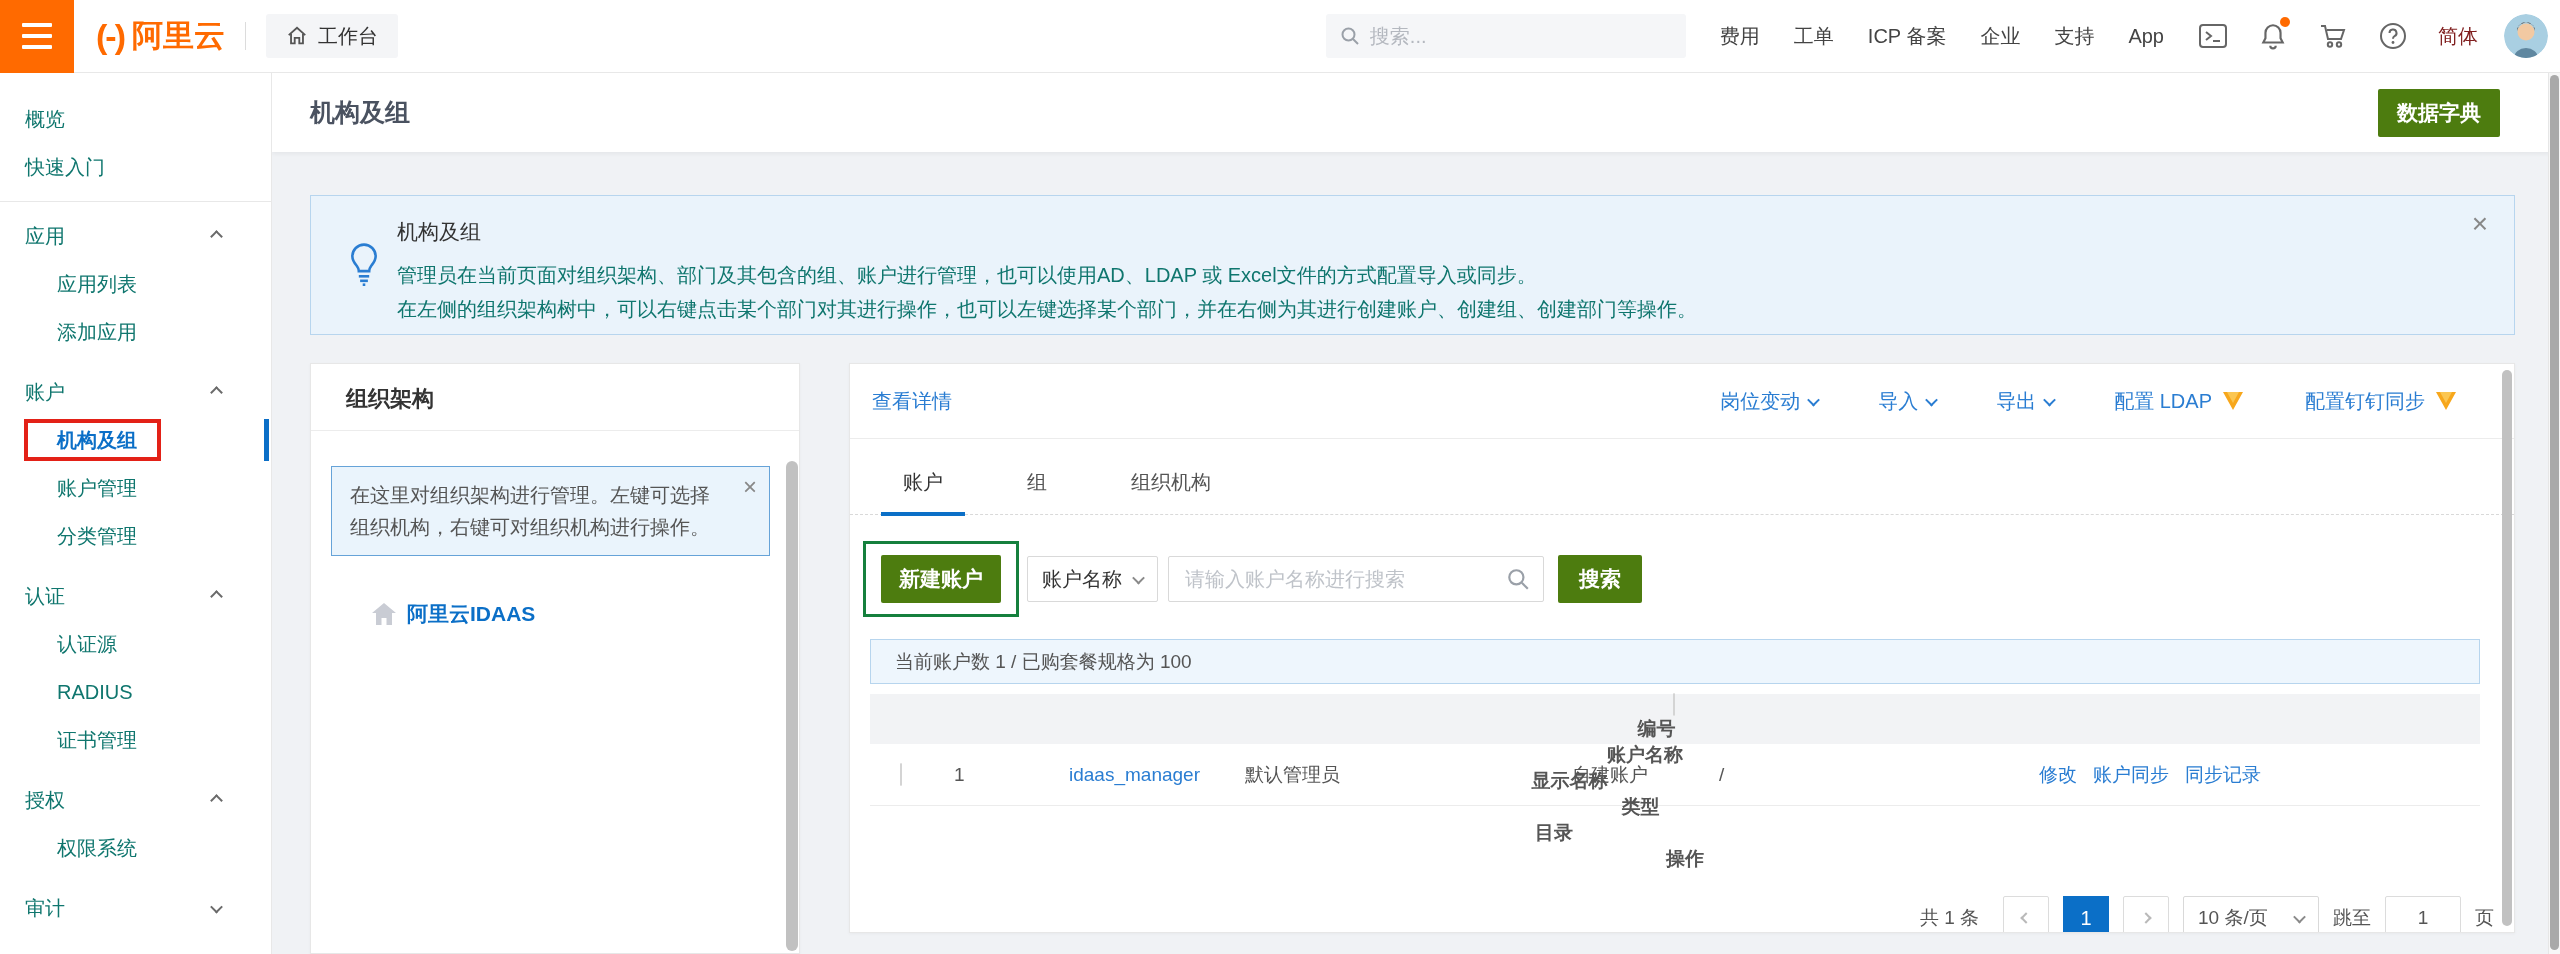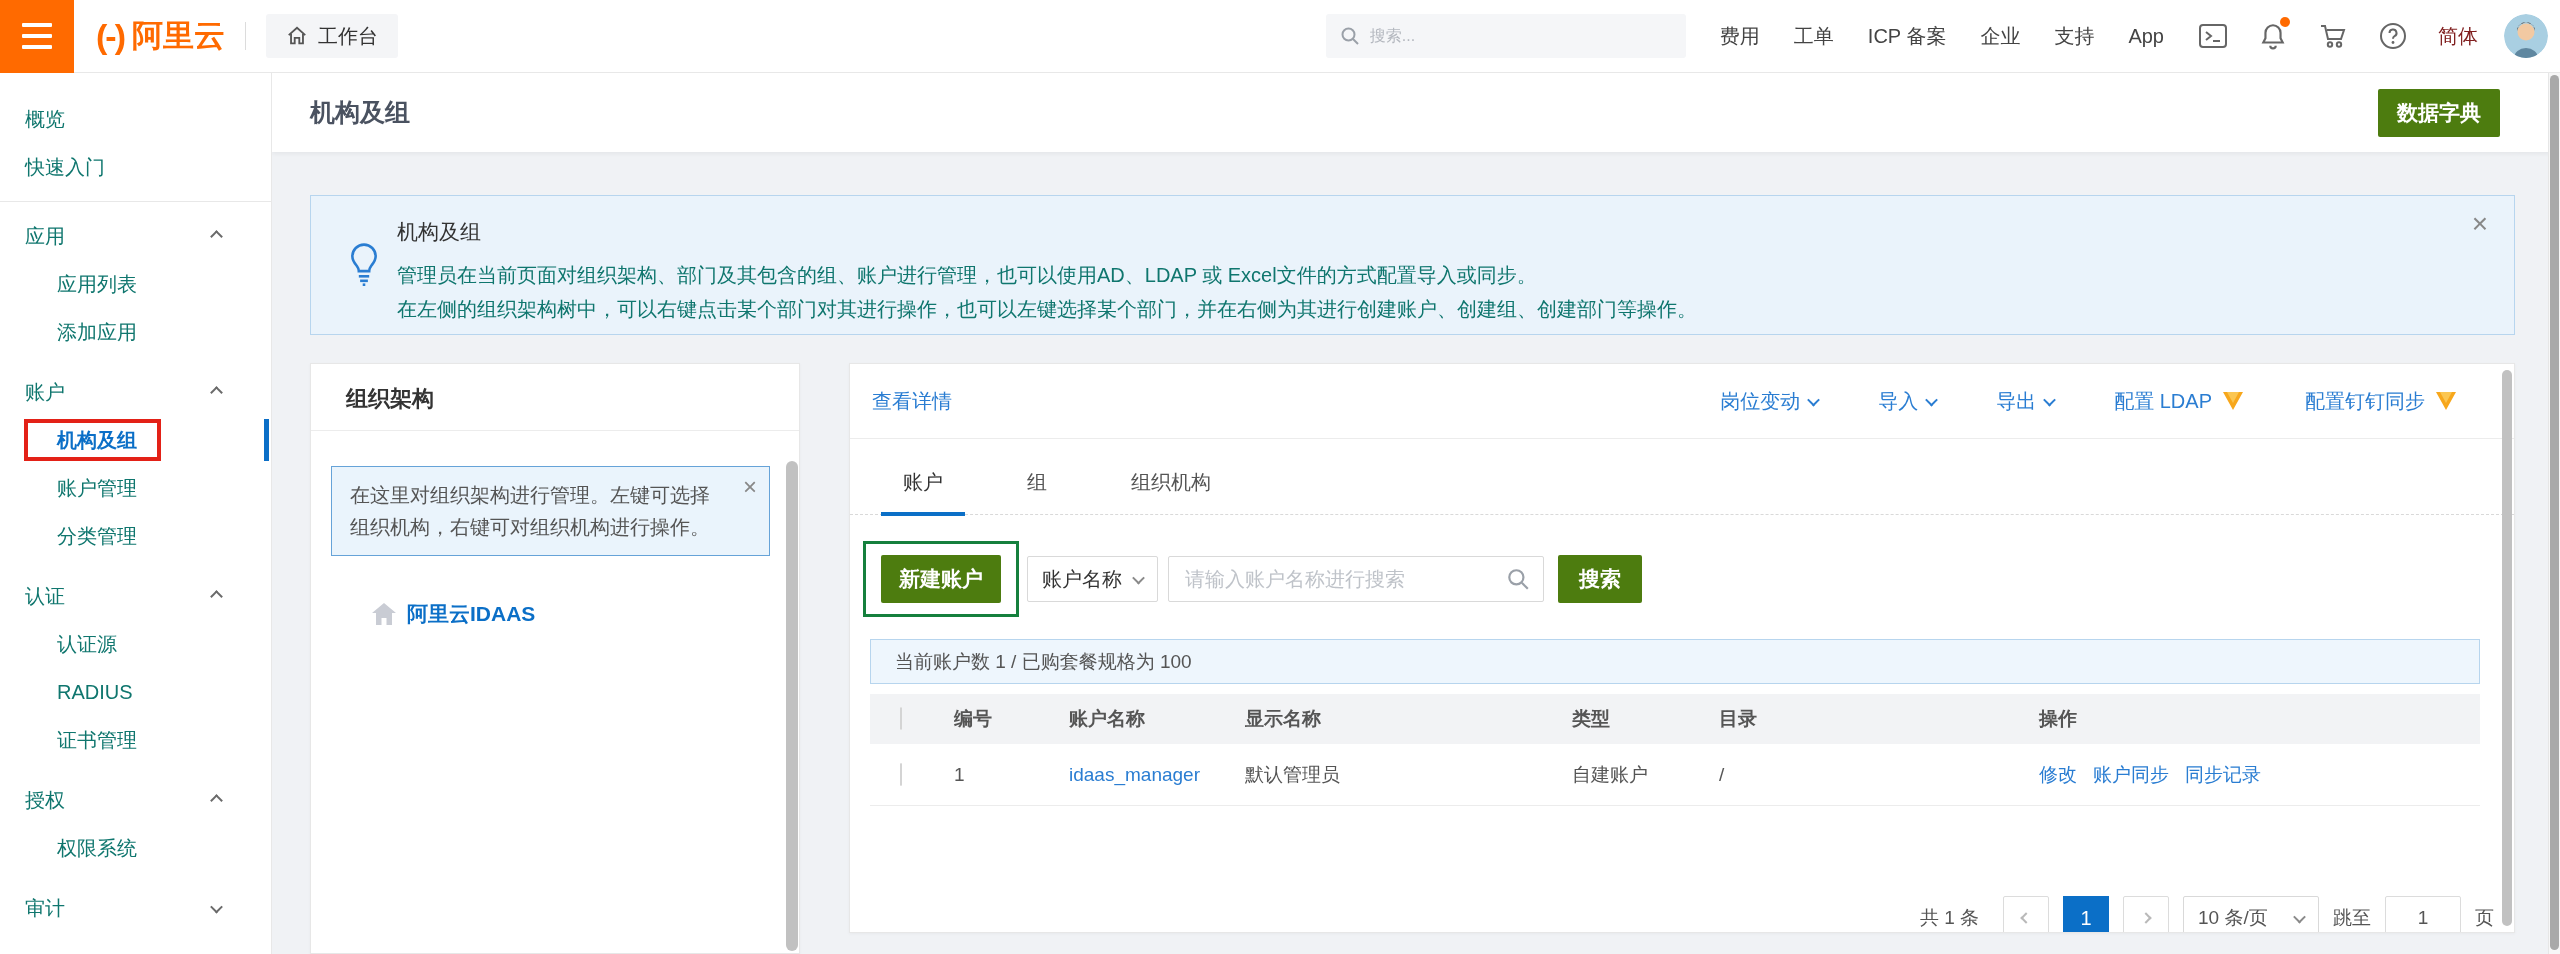--- a/index.html
+++ b/index.html
@@ -19,21 +19,21 @@
     justify-content:center; align-items:center; gap:7px; cursor:pointer; flex:none; }
   .hamburger i { width:30px; height:4px; background:#fff; border-radius:1px; }
   .brand { display:flex; align-items:center; margin-left:22px; color:#ff6a00; flex:none; }
   .brand .mark { font-weight:bold; font-size:34px; letter-spacing:-2px; margin-right:8px; }
   .brand .name { font-weight:bold; font-size:31px; }
   .vdiv { width:1px; height:28px; background:#dcdcdc; margin:0 20px; flex:none; }
   .workbench { height:44px; background:#f4f5f7; border-radius:3px; display:flex; align-items:center;
     gap:10px; padding:0 20px; font-size:20px; color:#333; cursor:pointer; flex:none; }
   .topsearch { margin-left:auto; width:360px; height:44px; background:#f5f6f8; border-radius:3px;
     display:flex; align-items:center; padding:0 14px; gap:10px; flex:none; }
-  .topsearch input { border:none; outline:none; background:transparent; font-size:16px; width:280px;
+  .topsearch input { border:none; outline:none; background:transparent; font-size:20px; width:280px;
     color:#333; font-family:inherit; }
   .topsearch input::placeholder { color:#b4b8bf; }
   .topmenu { display:flex; align-items:center; gap:34px; margin-left:34px; font-size:20px; color:#444; flex:none; }
   .topmenu span { cursor:pointer; white-space:nowrap; }
   .topicons { display:flex; align-items:center; gap:30px; margin-left:34px; flex:none; }
   .ticon { position:relative; width:30px; height:30px; display:flex; align-items:center; justify-content:center; cursor:pointer; }
   .dot { position:absolute; top:-4px; right:-2px; width:10px; height:10px; border-radius:50%; background:#ff6a00; }
   .lang { font-size:20px; color:#7f1d1d; margin-left:30px; cursor:pointer; flex:none; }
   .avatar { width:44px; height:44px; border-radius:50%; margin:0 12px 0 26px; overflow:hidden; flex:none; cursor:pointer; }
 
@@ -103,21 +103,21 @@
     padding:0 46px 0 16px; font-size:20px; color:#333; outline:none; font-family:inherit; }
   .search-wrap input::placeholder { color:#bfc3c9; }
   .search-wrap .mag { position:absolute; right:14px; top:11px; }
   .search-btn { width:84px; height:48px; margin-left:14px; }
 
   .quota { margin:22px 34px 0 20px; height:45px; background:#eef6fd; border:1px solid #b7d5ee;
     display:flex; align-items:center; padding-left:24px; font-size:19px; color:#555; }
 
   .table { margin:10px 34px 0 20px; font-size:19px; }
   .trow { display:flex; align-items:center; }
-  .thead { height:50px; background:#f2f3f5; color:#555; font-weight:bold; }
+  .thead { height:50px; background:#f2f3f5; color:#555; font-weight:bold;flex-direction:column; }
   .tbody-row { height:62px; border-bottom:1px solid #ececec; color:#555; }
   .c0{width:64px; padding-left:30px;} .c1{width:115px; padding-left:20px;} .c2{width:176px; padding-left:20px;}
   .c3{width:327px; padding-left:20px;} .c4{width:147px; padding-left:20px;} .c5{width:320px; padding-left:20px;}
   .c6{flex:1; padding-left:20px; display:flex; gap:16px;}
   .checkbox { width:20px; height:20px; border:1px solid #d4d4d4; background:#f7f7f7; border-radius:2px; cursor:pointer; }
 
   .pagination { margin:90px 20px 0 0; display:flex; justify-content:flex-end; align-items:center;
     gap:14px; font-size:19px; color:#555; }
   .pg-total { margin-right:10px; }
   .pg-btn { width:46px; height:44px; border:1px solid #dcdcdc; border-radius:2px; background:#fff;

